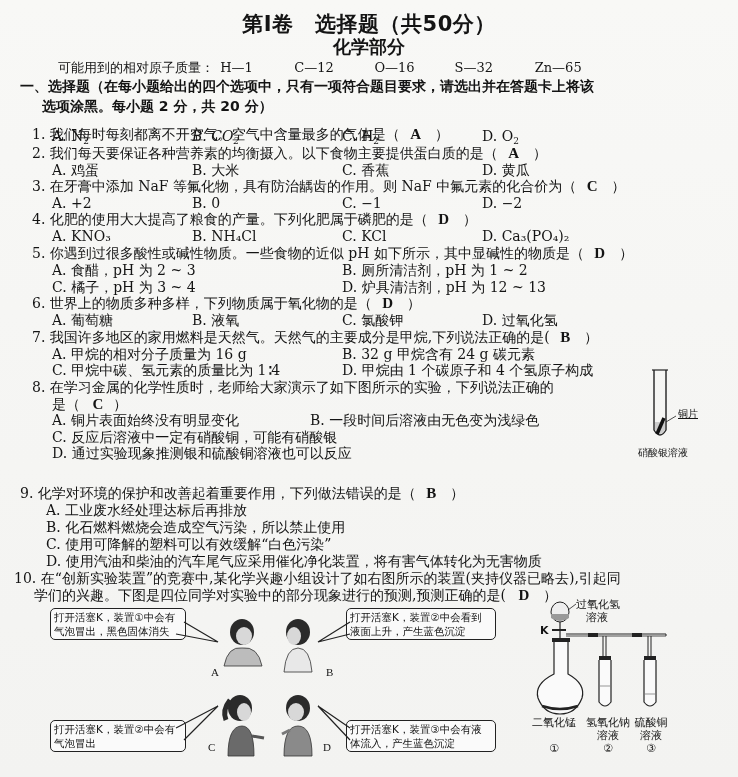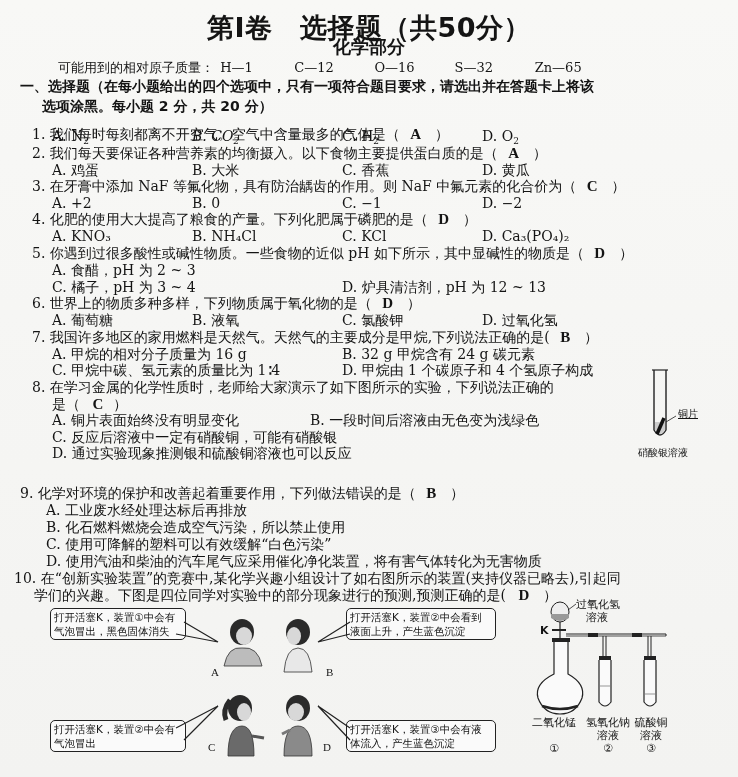--- a/index.html
+++ b/index.html
@@ -1,21 +1,21 @@
 <!DOCTYPE html>
 <html><head>
 <meta charset="utf-8">
 <style>
   * { box-sizing: border-box; margin: 0; padding: 0; }
   html, body { width: 738px; height: 777px; background: #f7f7f5; overflow: hidden; }
   body { position: relative; font-family: "DejaVu Serif", "Liberation Serif", serif; color: #141414; }
   .page { position: absolute; left: 0; top: 0; width: 738px; height: 777px;
           background: linear-gradient(180deg, #f8f8f6 0%, #f3f3f1 100%); }
   .abs { position: absolute; white-space: nowrap; }
-  .title { left: 0; width: 738px; top: 10px; text-align: center; font-size: 27px; font-weight: bold;
+  .title { left: 0; width: 738px; top: 10px; text-align: center; font-size: 21px; font-weight: bold;
            font-family: "DejaVu Sans", "Liberation Sans", sans-serif; letter-spacing: 0.5px; }
   .subtitle { left: 0; width: 738px; top: 35px; text-align: center; font-size: 18px; font-weight: bold;
               font-family: "DejaVu Sans", "Liberation Sans", sans-serif; }
   .masses { left: 58px; top: 59px; font-size: 13px; }
   .masses span { display: inline-block; }
   .section-head { left: 20px; top: 76px; font-size: 14px; font-weight: bold; line-height: 20px;
                   font-family: "DejaVu Sans", "Liberation Sans", sans-serif; white-space: normal; width: 700px; }
   .section-head .indent { padding-left: 22px; display: block; }
   .q { font-size: 14px; line-height: 16px; }
   .opt { font-size: 14px; line-height: 16px; }
@@ -88,20 +88,21 @@
   <div class="abs opt" style="left:192px; top:228px;"><span>B.</span> <span>NH₄Cl</span></div>
   <div class="abs opt" style="left:342px; top:228px;"><span>C.</span> <span>KCl</span></div>
   <div class="abs opt" style="left:482px; top:228px;"><span>D.</span> <span>Ca₃(PO₄)₂</span></div>
 
   <div class="abs q" style="left:32px; top:245px;">
     <span>5.</span>
     <span>你遇到过很多酸性或碱性物质。一些食物的近似 pH 如下所示，其中显碱性的物质是（</span>
     <span class="ans" style="margin:0 14px 0 6px">D</span><span>）</span>
   </div>
   <div class="abs opt" style="left:52px; top:262px;"><span>A.</span> <span>食醋，pH 为 2 ~ 3</span></div>
+  <div class="abs opt" style="left:342px; top:262px;"><span>B.</span> <span>厕所清洁剂，pH 为 1 ~ 2</span></div>
   <div class="abs opt" style="left:52px; top:279px;"><span>C.</span> <span>橘子，pH 为 3 ~ 4</span></div>
   <div class="abs opt" style="left:342px; top:279px;"><span>D.</span> <span>炉具清洁剂，pH 为 12 ~ 13</span></div>
 
   <div class="abs q" style="left:32px; top:295px;">
     <span>6.</span>
     <span>世界上的物质多种多样，下列物质属于氧化物的是（</span>
     <span class="ans" style="margin:0 14px 0 6px">D</span><span>）</span>
   </div>
   <div class="abs opt" style="left:52px; top:312px;"><span>A.</span> <span>葡萄糖</span></div>
   <div class="abs opt" style="left:192px; top:312px;"><span>B.</span> <span>液氧</span></div>

